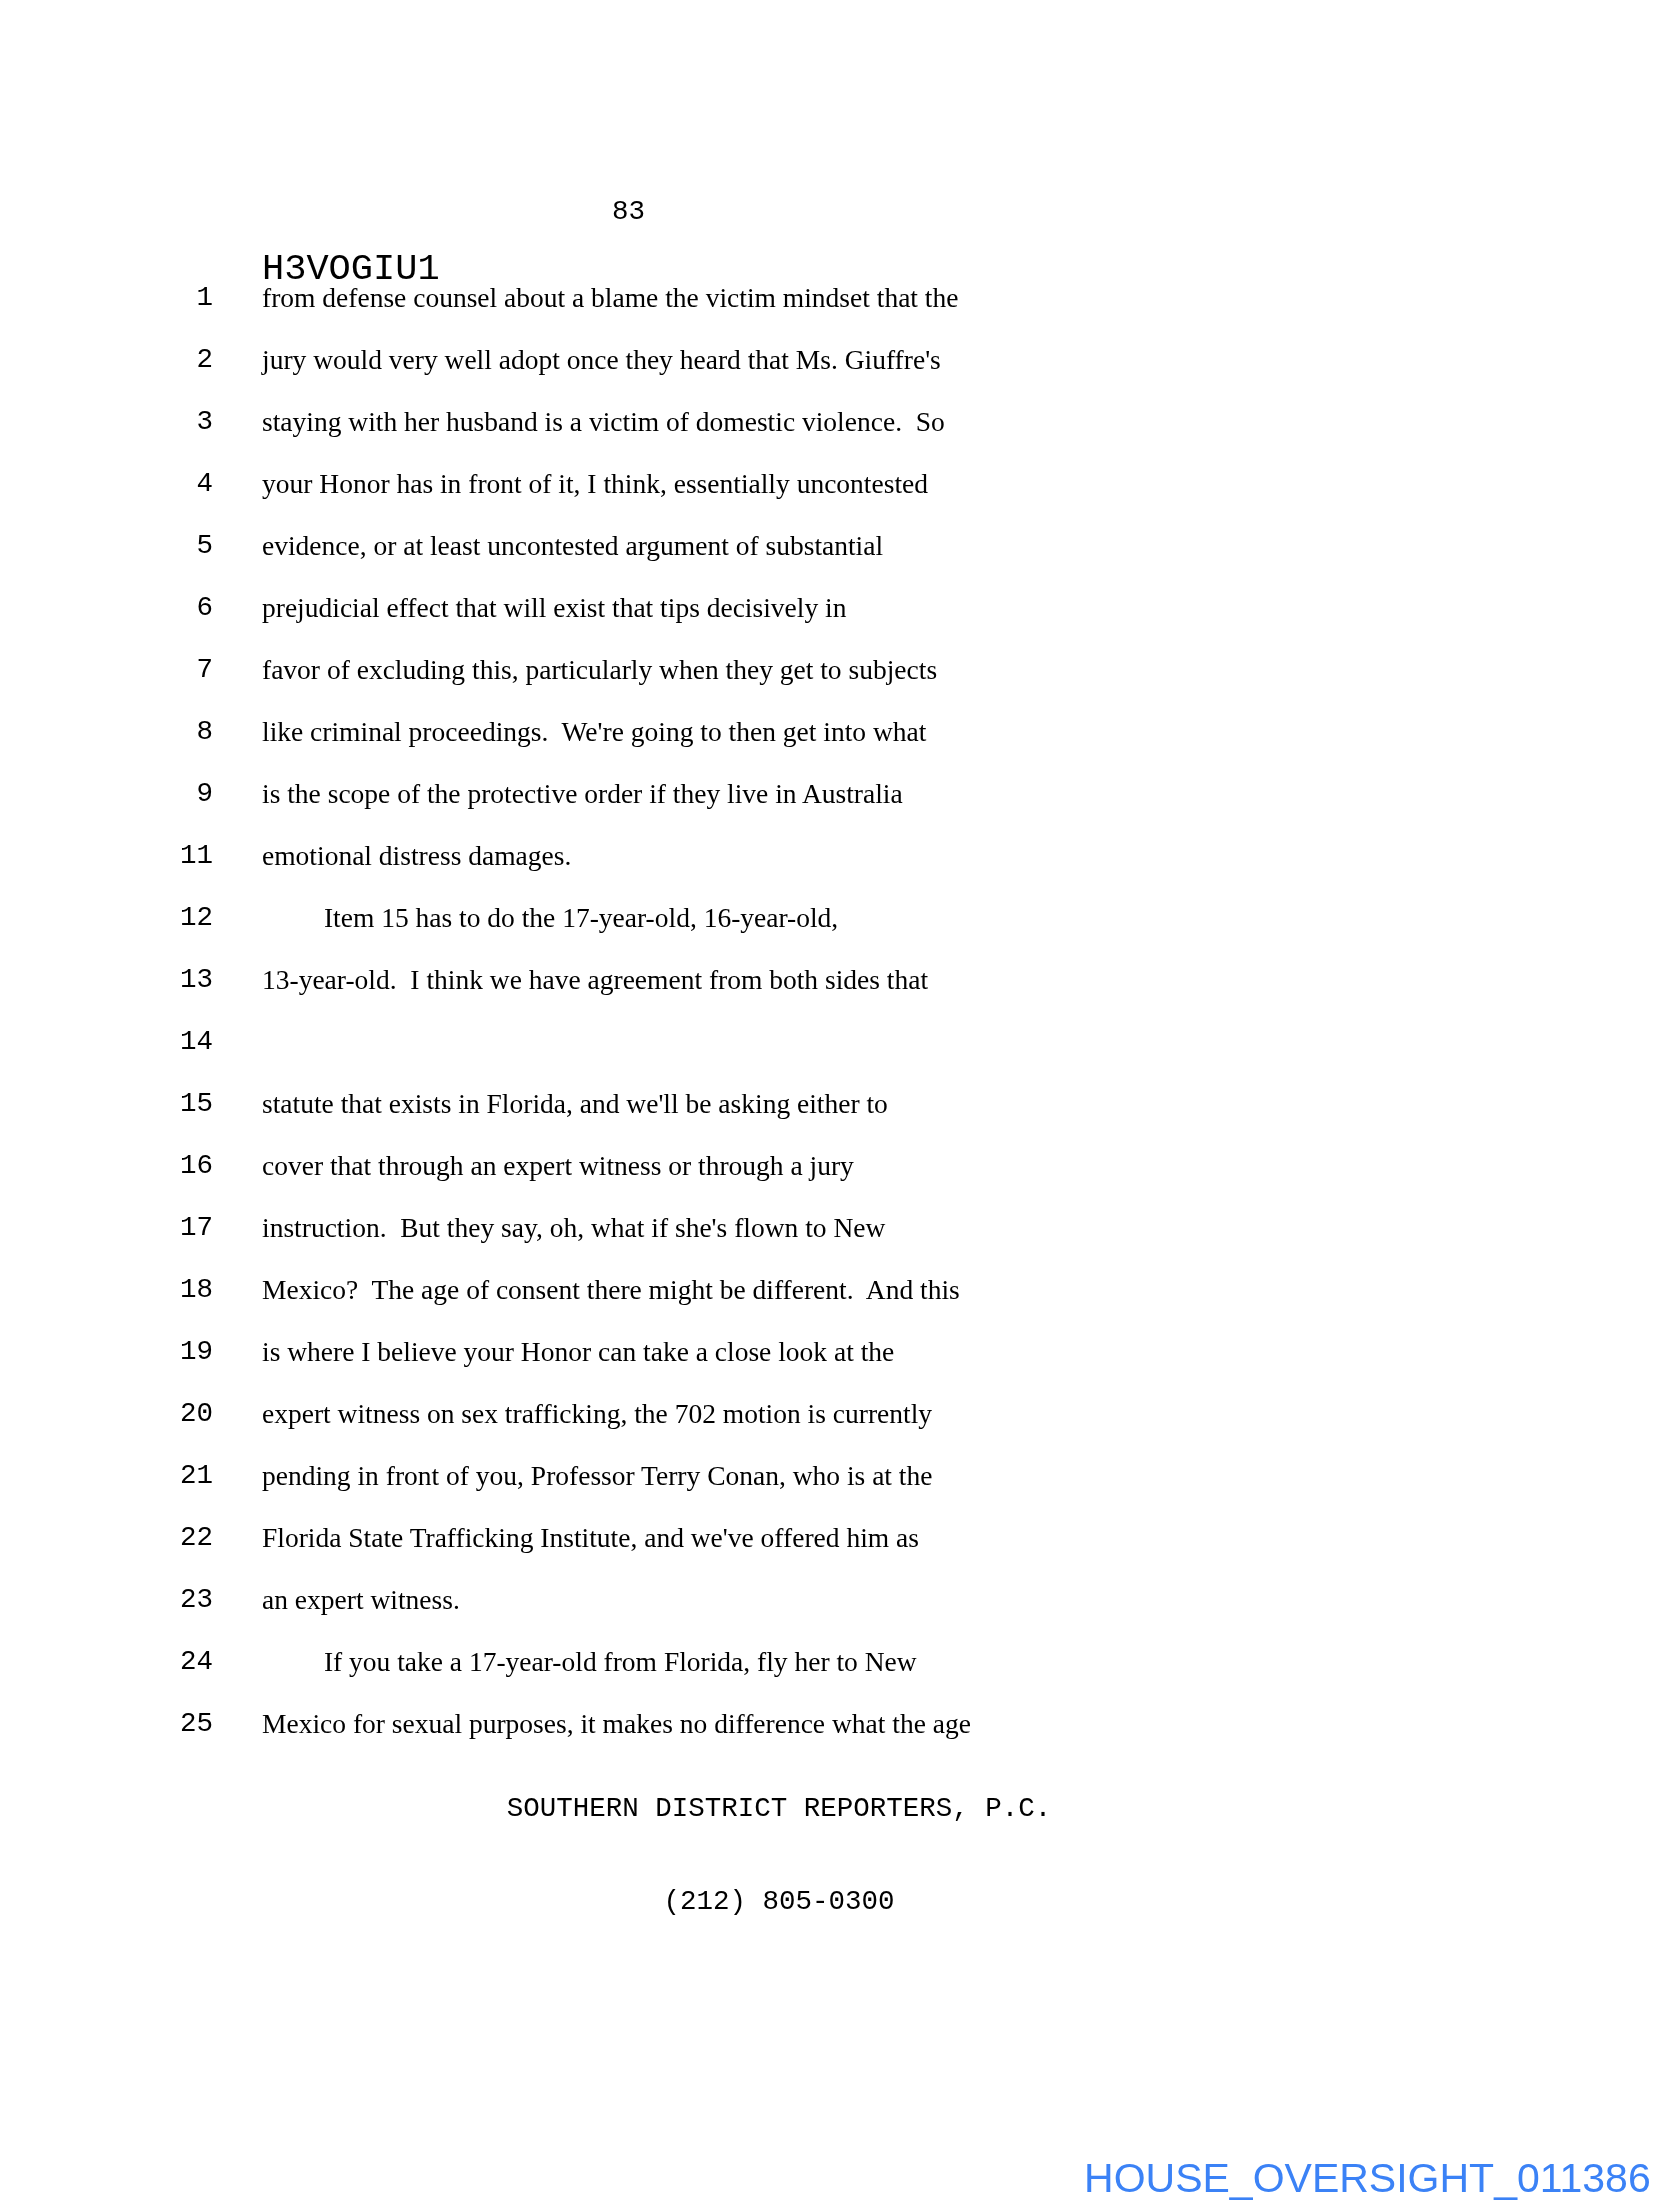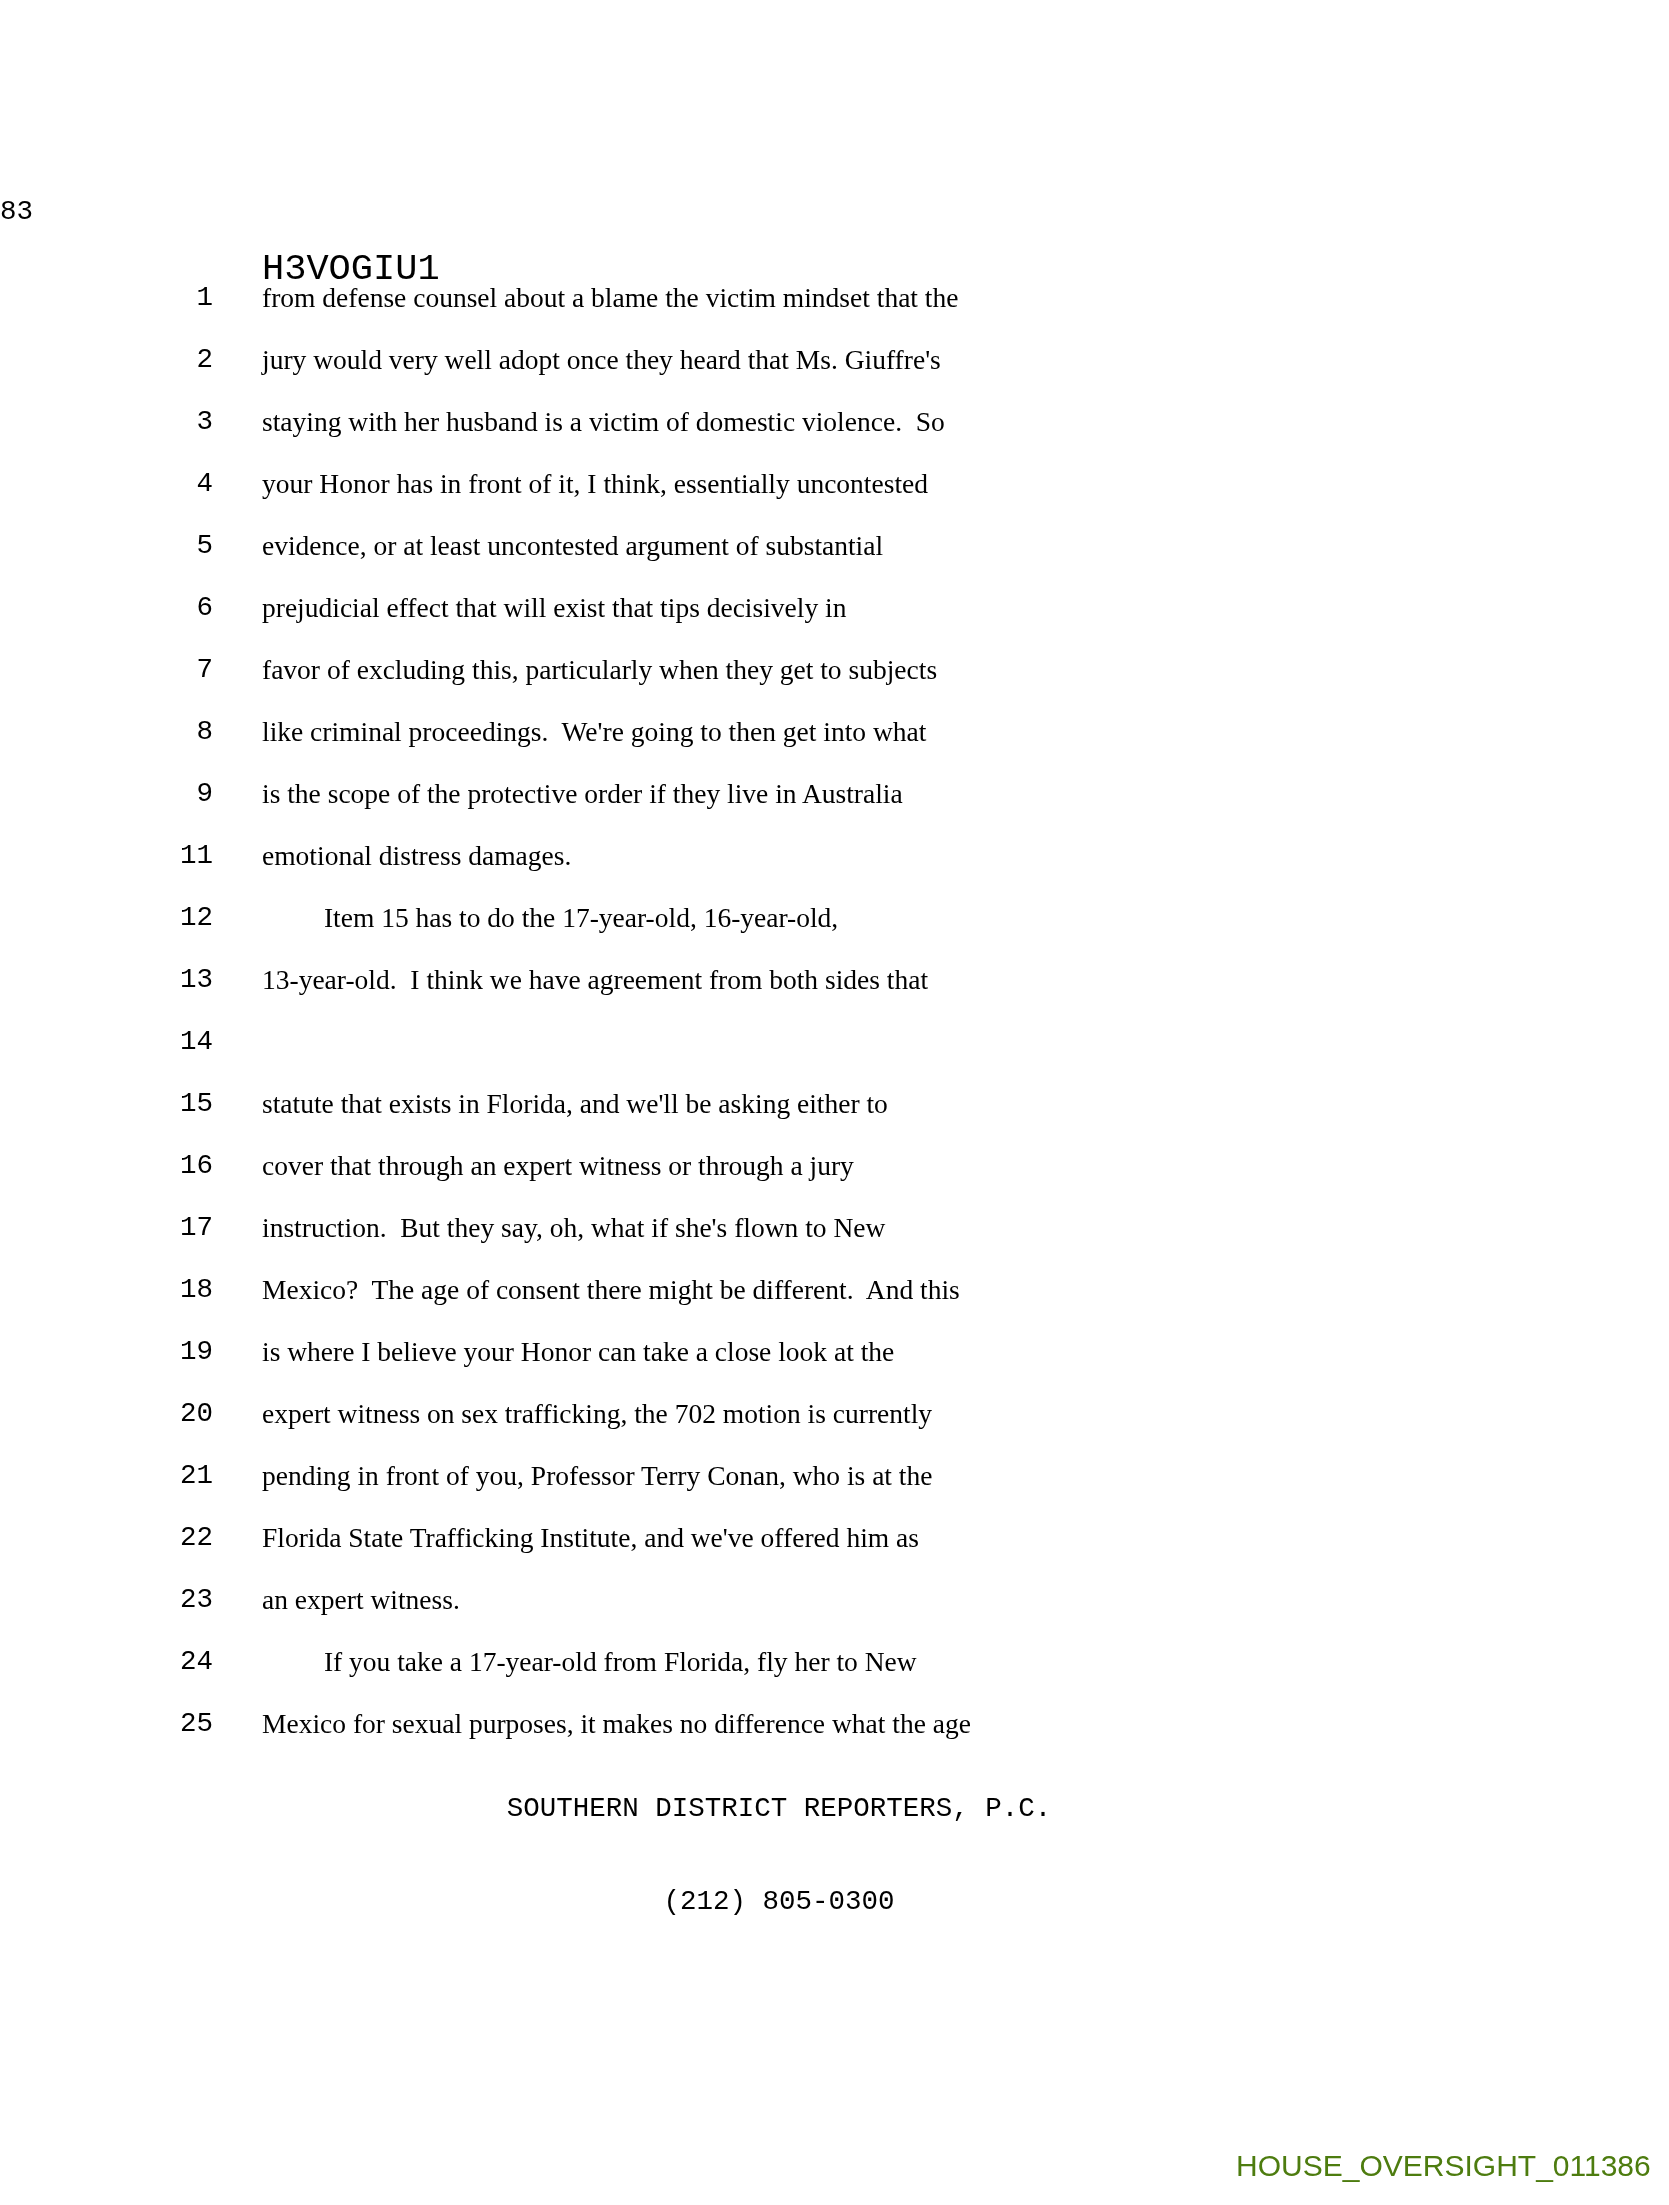--- a/index.html
+++ b/index.html
@@ -14,21 +14,21 @@
     background: #ffffff;
     color: #000000;
     font-family: "Liberation Mono", "DejaVu Sans Mono", monospace;
     overflow: hidden;
   }
   .page-number {
     position: absolute;
     top: 195px;
     left: 0;
     width: 1257px;
-    text-align: left;
+    text-align: center;
     font-size: 27.5px;
     line-height: 33px;
     white-space: pre;
   }
   .session-id {
     position: absolute;
     top: 230px;
     left: 262px;
     font-size: 37px;
     line-height: 33px;
@@ -64,25 +64,25 @@
     left: 262px;
     width: 1034px;
     text-align: center;
     font-size: 27.5px;
     line-height: 31px;
     white-space: pre;
   }
   .watermark {
     position: absolute;
     right: 18.3px;
-    bottom: 22px;
+    bottom: 10px;
     font-family: "Liberation Sans", "DejaVu Sans", sans-serif;
-    font-size: 30px;
+    font-size: 41px;
     line-height: 34px;
-    color: #4d7c0f;
+    color: #3b82f6;
     white-space: pre;
   }
 </style>
 </head>
 <body>
 
 <div class="page">
   <div class="page-number">83</div>
 
   <div class="session-id">H3VOGIU1</div>

